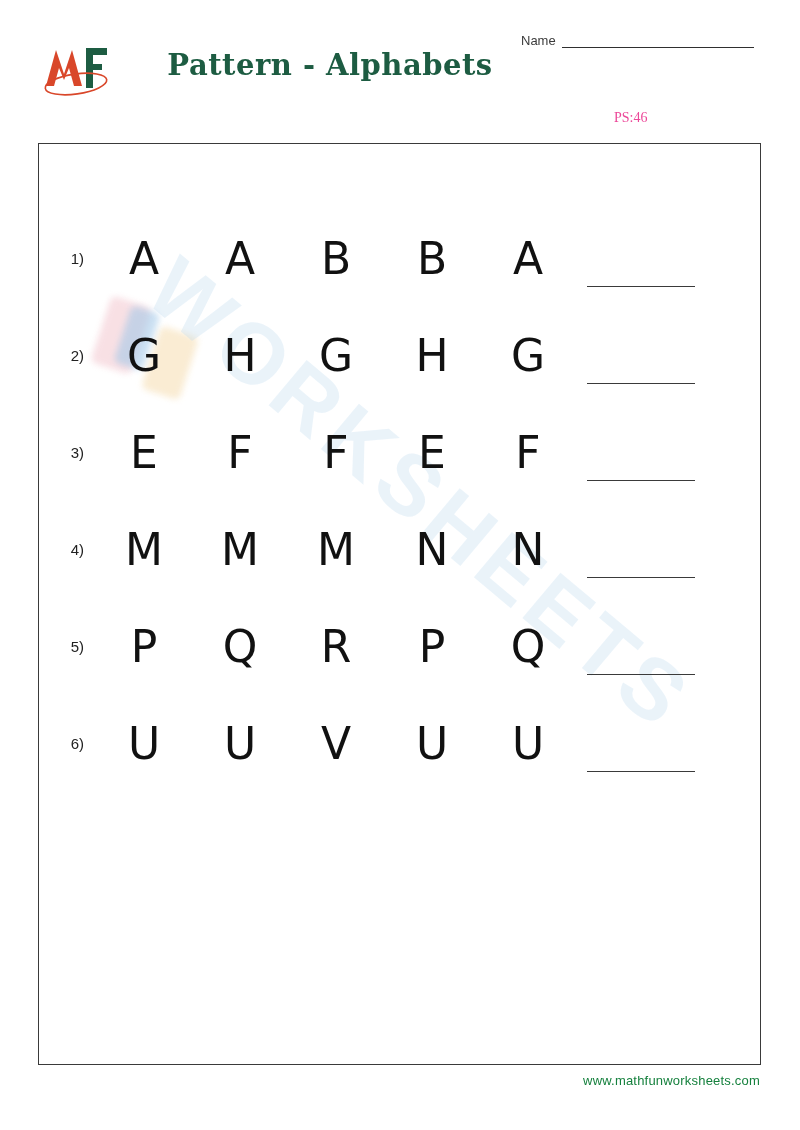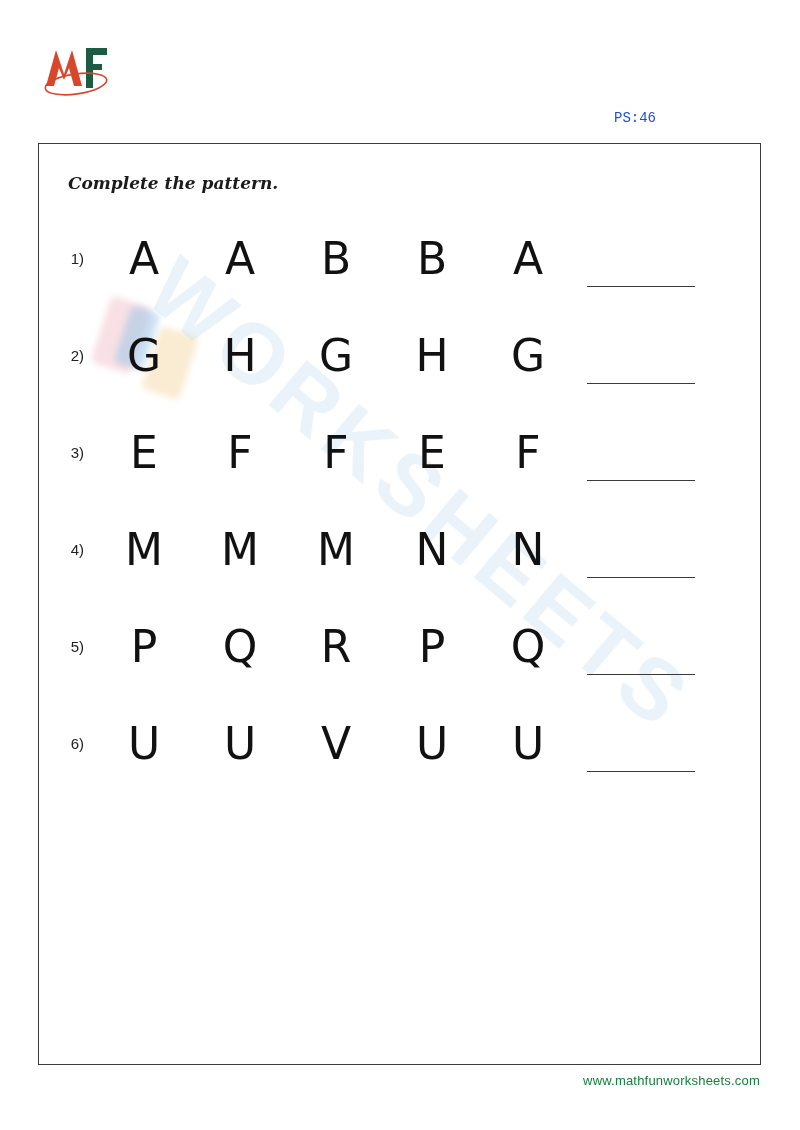--- a/index.html
+++ b/index.html
@@ -73,22 +73,22 @@
     height: 15px;
     margin-left: 6px;
     vertical-align: bottom;
   }
 
   .ps-code {
     position: absolute;
     left: 614px;
     top: 110px;
     font-size: 14px;
-    color: #1d4ed8;
-    font-family: Liberation Mono, monospace;
+    color: #ec4899;
+    font-family: Liberation Serif, serif;
   }
 
   
   .sheet-box {
     position: absolute;
     left: 38px;
     top: 143px;
     width: 723px;
     height: 922px;
     border: 1.6px solid #3a3a3a;
@@ -203,29 +203,32 @@
     <div class="logo">
       <svg width="72" height="62" viewBox="0 0 72 62" xmlns="http://www.w3.org/2000/svg">
         <path d="M4 46 L14 10 L22 34 L30 10 L40 46 L32 46 L27 28 L22 40 L17 28 L12 46 Z" fill="#d9472a"></path>
         <rect x="44" y="8" width="7" height="40" fill="#1d5c42"></rect>
         <rect x="44" y="8" width="21" height="7" fill="#1d5c42"></rect>
         <rect x="44" y="24" width="16" height="6" fill="#1d5c42"></rect>
         <ellipse cx="34" cy="44" rx="31" ry="10" fill="none" stroke="#d9472a" stroke-width="1.6" transform="rotate(-8 34 44)"></ellipse>
       </svg>
     </div>
 
-
+    <div class="worksheet-title">Pattern - Alphabets</div>
+
+    <div class="name-row">
+      <span class="field-label">Name</span><span class="field-line"></span>
+    </div>
 
 
     <div class="ps-code">PS:46</div>
   </div>
 
   <div class="sheet-box"></div>
 
-  <div class="instruction">Complete the pattern.</div>
 
   <div class="wm-blob wm-b1"></div>
   <div class="wm-blob wm-b2"></div>
   <div class="wm-blob wm-b3"></div>
   <div class="watermark">WORKSHEETS</div>
 
   <div class="rows" id="rows">
       <div class="prow">
         <div class="pnum">1)</div>
         <div class="letters">

